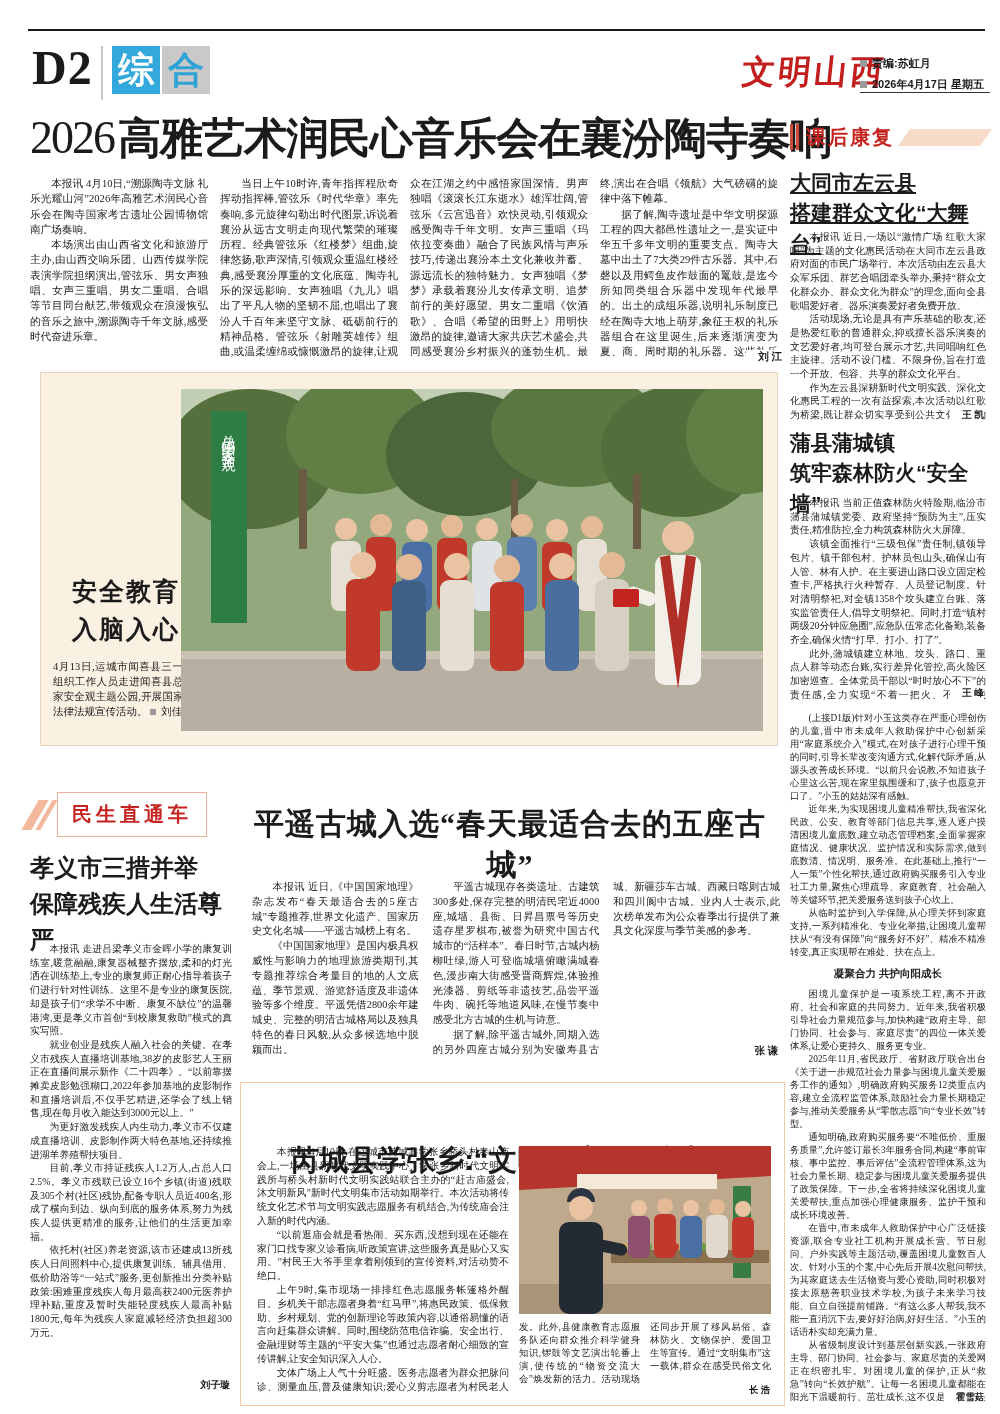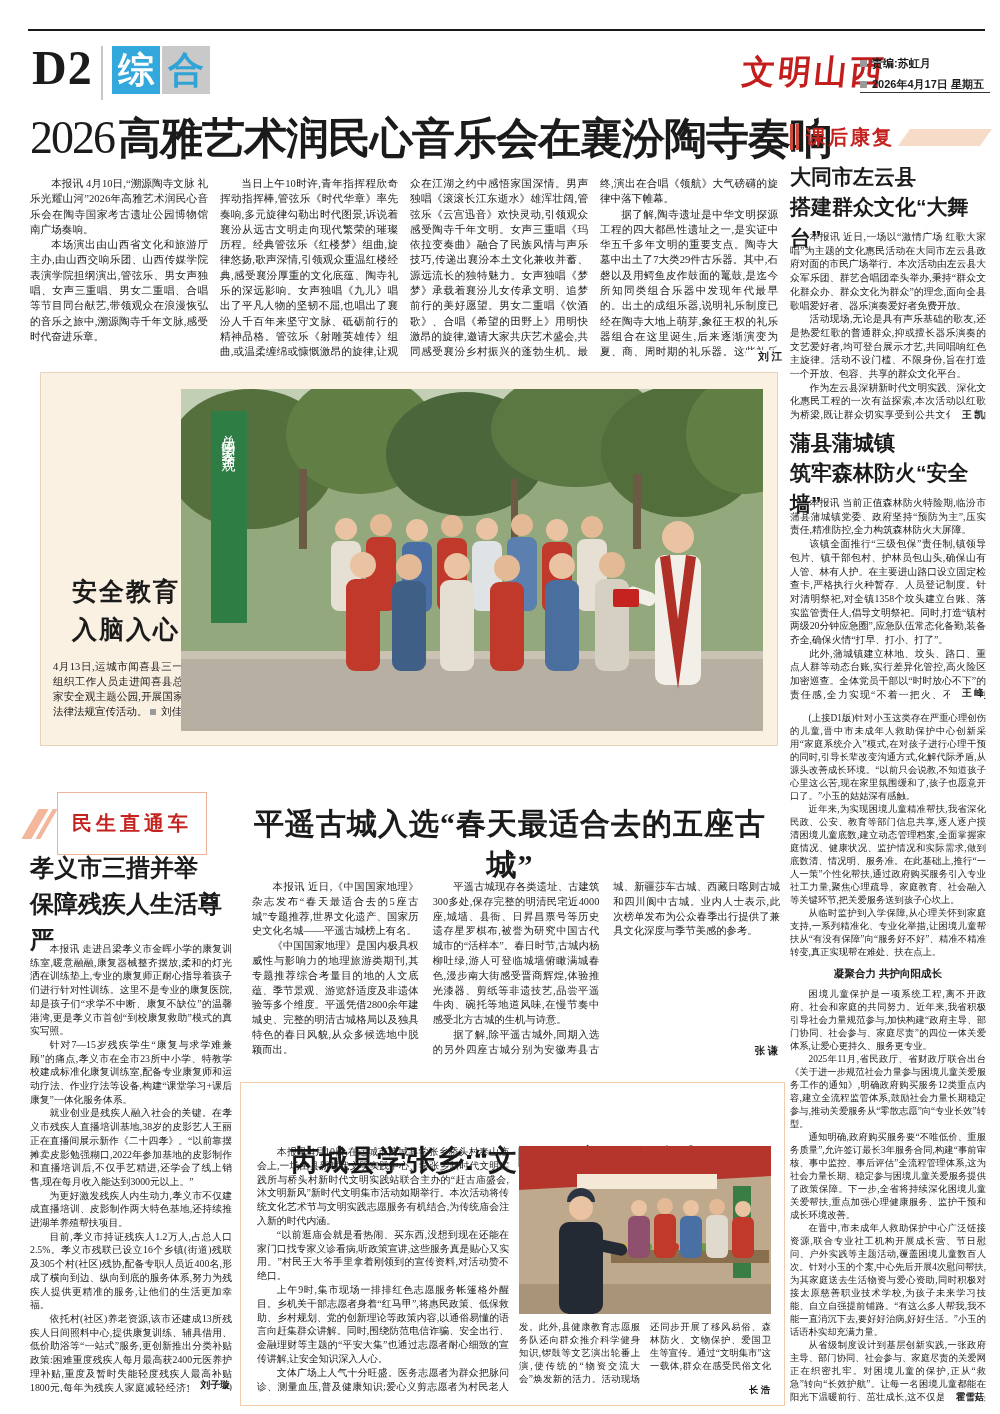--- a/index.html
+++ b/index.html
@@ -55,21 +55,21 @@
   .sb-headline { left:790px; width:196px; font-size:21px; font-weight:700; line-height:1.45; }
   .sb-body { left:790px; width:196px; overflow:hidden; font-size:9.8px; line-height:13.7px; }
   .cont-body { left:790px; top:712px; width:196px; height:692px; overflow:hidden;
                font-size:9.3px; line-height:13px; }
   .cont-sub { text-align:center; font-weight:700; font-size:10.5px; margin:8px 0; text-indent:0; }
 
   
   .badge-wrap { left:30px; top:792px; display:flex; align-items:center; }
   .badge-slash { width:10px; height:30px; background:#f3b79b; transform:skewX(-30deg); margin-right:4px; }
   .badge-slash.s2 { width:5px; margin-right:8px; }
-  .badge-box { border:1.5px solid #f0b29a; padding:17px 14px; color:#c5231f;
+  .badge-box { border:1.5px solid #f0b29a; padding:8px 14px; color:#c5231f;
                font-size:20px; font-weight:700; letter-spacing:4px; }
   .ms-headline { left:30px; top:850px; width:210px; font-size:24px; font-weight:700; line-height:1.5; }
   .ms-body { left:30px; top:942px; width:202px; height:450px; overflow:hidden;
              font-size:9.8px; line-height:13.7px; }
 
   
   .py-headline { left:240px; top:804px; width:540px; text-align:center;
                  font-size:30px; font-weight:700; letter-spacing:1px; }
   .py-body { left:252px; top:880px; width:528px; height:178px; overflow:hidden;
              column-count:3; column-gap:14px; column-fill:auto;
@@ -192,21 +192,21 @@
     </g>
   </svg>
 </div>
 
 <div class="abs sec-head">
   <span class="sec-bars"></span>
   <span class="sec-title">课后康复</span>
   <span class="sec-slash"></span>
 </div>
 
-<div class="abs sb-headline sans" style="top:162px;">
+<div class="abs sb-headline sans" style="top:168px;text-decoration:underline;">
   <div>大同市左云县</div>
   <div>搭建群众文化“大舞台”</div>
 </div>
 <div class="abs sb-body jt" style="top:230px; height:192px; position:absolute;">
   <div>
       <p>本报讯 近日,一场以“激情广场 红歌大家唱”为主题的文化惠民活动在大同市左云县政府对面的市民广场举行。本次活动由左云县大众军乐团、群艺合唱团牵头举办,秉持“群众文化群众办、群众文化为群众”的理念,面向全县歌唱爱好者、器乐演奏爱好者免费开放。</p>
       <p>活动现场,无论是具有声乐基础的歌友,还是热爱红歌的普通群众,抑或擅长器乐演奏的文艺爱好者,均可登台展示才艺,共同唱响红色主旋律。活动不设门槛、不限身份,旨在打造一个开放、包容、共享的群众文化平台。</p>
       <p>作为左云县深耕新时代文明实践、深化文化惠民工程的一次有益探索,本次活动以红歌为桥梁,既让群众切实享受到公共文化服务的红利,也进一步推动了红色文化的传承与爱国主义教育的走深走实。</p>
     </div>
   <span class="byline" style="font-size:9.8px;margin-top:43px;">王 凯</span>
@@ -247,21 +247,20 @@
   <span class="badge-slash s2"></span>
   <span class="badge-box">民生直通车</span>
 </div>
 <div class="abs ms-headline sans">
   <div>孝义市三措并举</div>
   <div>保障残疾人生活尊严</div>
 </div>
 <div class="abs ms-body jt">
   <div>
       <p>本报讯 走进吕梁孝义市金晖小学的康复训练室,暖意融融,康复器械整齐摆放,柔和的灯光洒在训练垫上,专业的康复师正耐心指导着孩子们进行针对性训练。这里不是专业的康复医院,却是孩子们“求学不中断、康复不缺位”的温馨港湾,更是孝义市首创“到校康复救助”模式的真实写照。</p>
-      <p>针对7—15岁残疾学生“康复与求学难兼顾”的痛点,孝义市在全市23所中小学、特教学校建成标准化康复训练室,配备专业康复师和运动疗法、作业疗法等设备,构建“课堂学习+课后康复”一体化服务体系。</p>
       <p>就业创业是残疾人融入社会的关键。在孝义市残疾人直播培训基地,38岁的皮影艺人王丽正在直播间展示新作《二十四孝》。“以前靠摆摊卖皮影勉强糊口,2022年参加基地的皮影制作和直播培训后,不仅手艺精进,还学会了线上销售,现在每月收入能达到3000元以上。”</p>
       <p>为更好激发残疾人内生动力,孝义市不仅建成直播培训、皮影制作两大特色基地,还持续推进湖羊养殖帮扶项目。</p>
       <p>目前,孝义市持证残疾人1.2万人,占总人口2.5%。孝义市残联已设立16个乡镇(街道)残联及305个村(社区)残协,配备专职人员近400名,形成了横向到边、纵向到底的服务体系,努力为残疾人提供更精准的服务,让他们的生活更加幸福。</p>
       <p>依托村(社区)养老资源,该市还建成13所残疾人日间照料中心,提供康复训练、辅具借用、低价助浴等“一站式”服务,更创新推出分类补贴政策:困难重度残疾人每月最高获2400元医养护理补贴,重度及暂时失能轻度残疾人最高补贴1800元,每年为残疾人家庭减轻经济负担超300万元。</p>
     </div>
   <span class="byline" style="font-size:9.8px;">刘子璇</span>
 </div>
 
 <div class="abs py-headline">平遥古城入选“春天最适合去的五座古城”</div>
 <div class="abs py-body jt">

